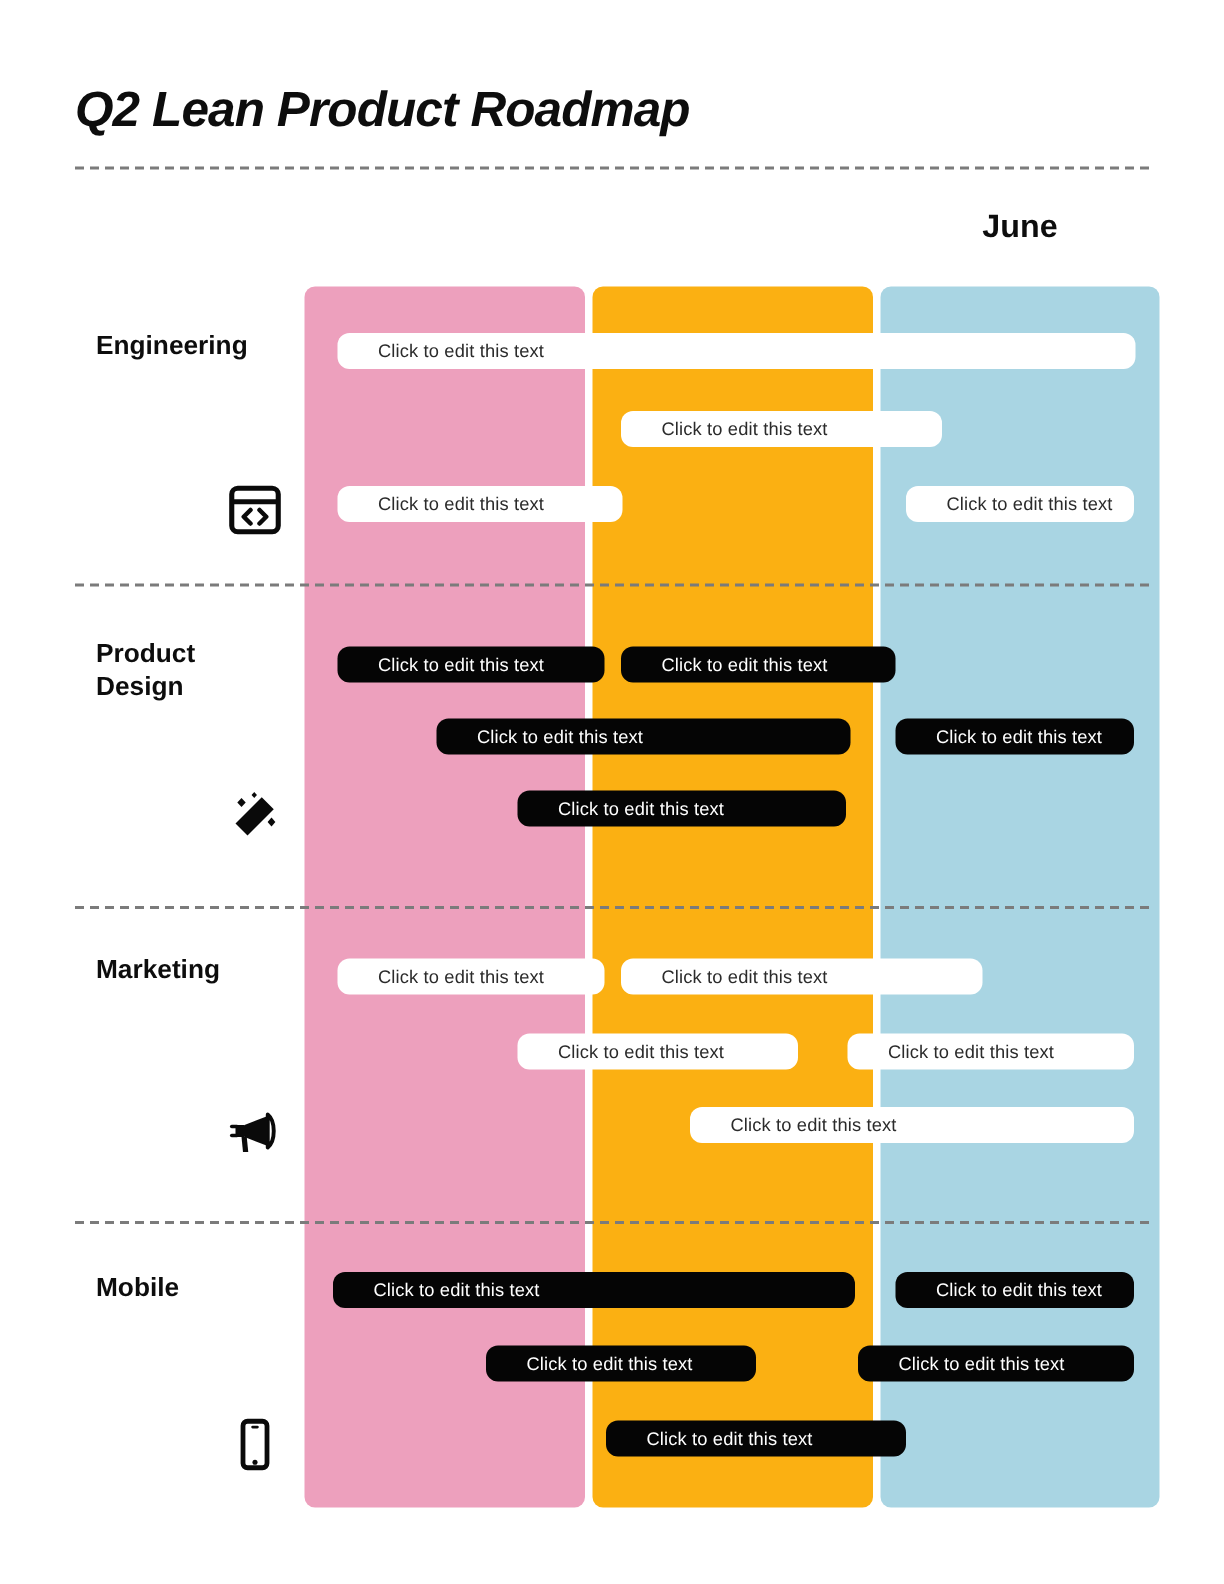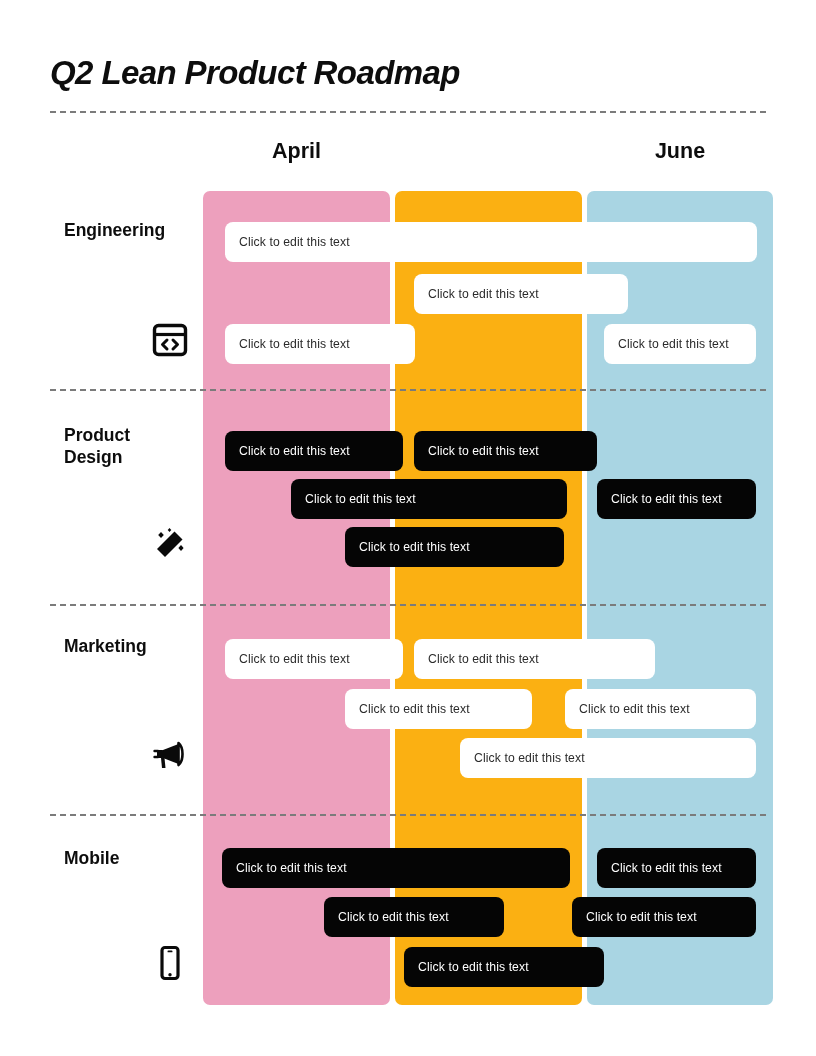--- a/index.html
+++ b/index.html
@@ -53,42 +53,41 @@
 
   
   .row-label {
     position:absolute; left:64px; width:150px;
     font-size:17.5px; font-weight:bold; color:#0d0d0d; line-height:1.28;
   }
   .row-icon { position:absolute; left:152px; width:36px; height:36px; }
 
   
   .bar {
-    position:absolute; height:40px; border-radius:8px;
+    position:absolute; height:24px; border-radius:8px;
     display:flex; align-items:center;
-    padding-left:14px;
+    padding-left:27px;
     font-size:12.2px; letter-spacing:0.1px;
     white-space:nowrap; overflow:hidden;
   }
   .bar.light { background:#ffffff; color:#2b2b2b; }
   .bar.dark  { background:#050505; color:#ffffff; }
 </style>
 </head>
 <body>
 
 <div class="page">
 
   <div class="header">
     <div class="title">Q2 Lean Product Roadmap</div>
   </div>
 
   <div class="hr-dashed hr-top"></div>
 
   <div class="months">
-      <div class="month" style="left: 0px; width: 187px;">April</div>
       <div class="month" style="left: 384px; width: 186px;">June</div>
     </div>
 
   <div class="columns">
       <div class="col" style="left: 0px; width: 187px; background: rgb(237, 160, 189);"></div>
       <div class="col" style="left: 192px; width: 187px; background: rgb(251, 176, 18);"></div>
       <div class="col" style="left: 384px; width: 186px; background: rgb(169, 213, 227);"></div>
     </div>
 
   <div id="rows-layer">

